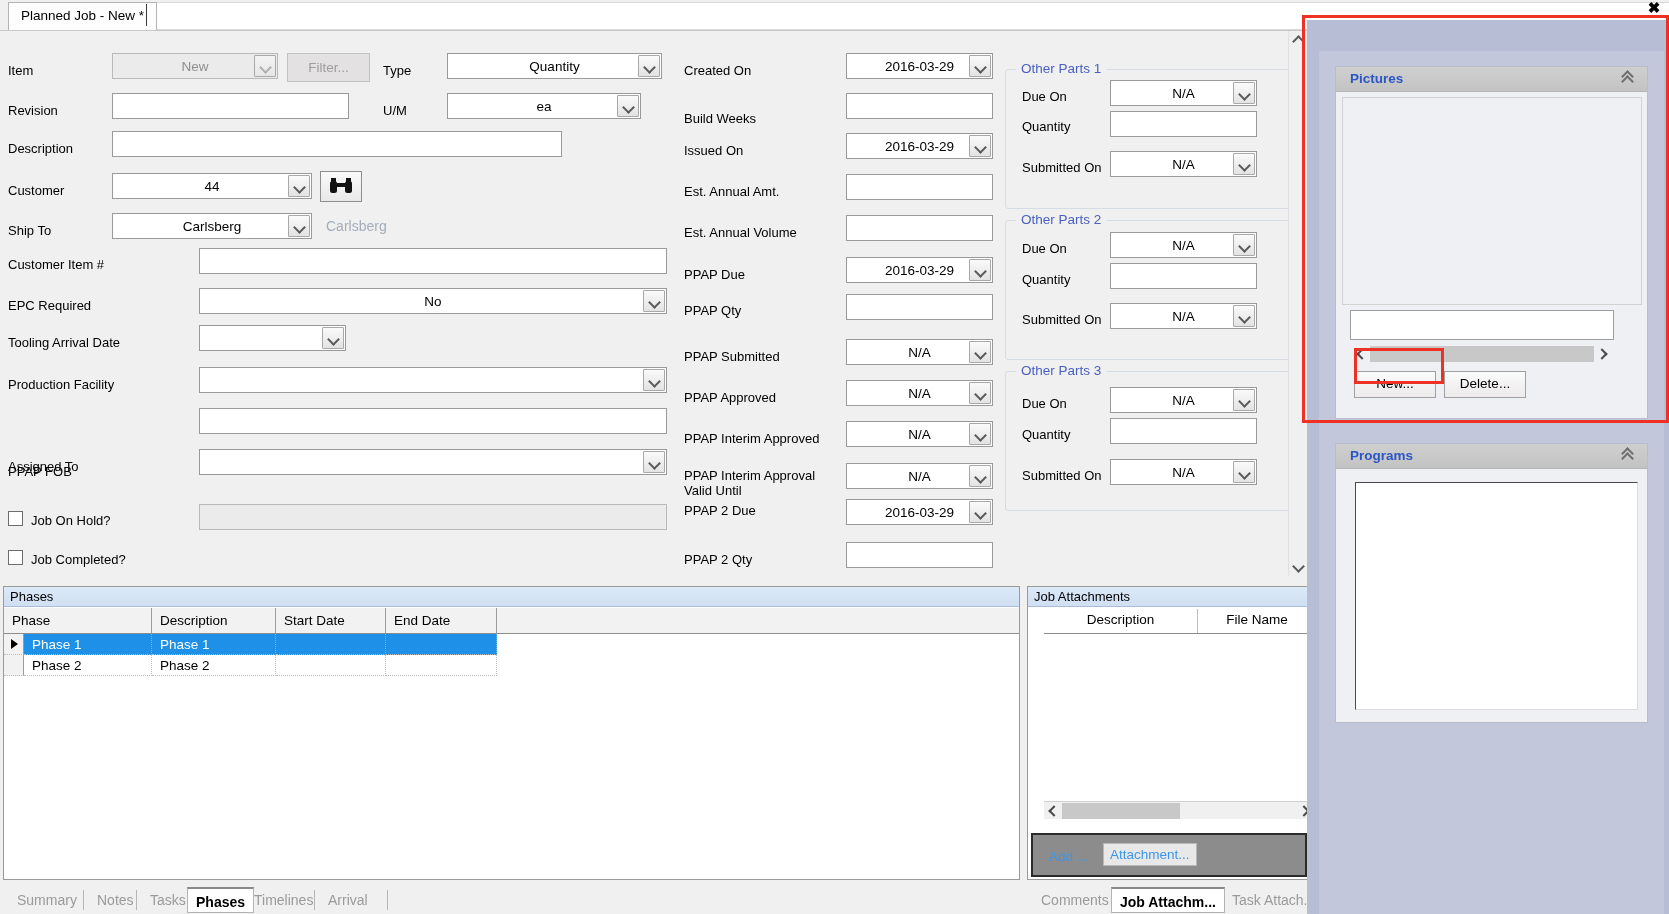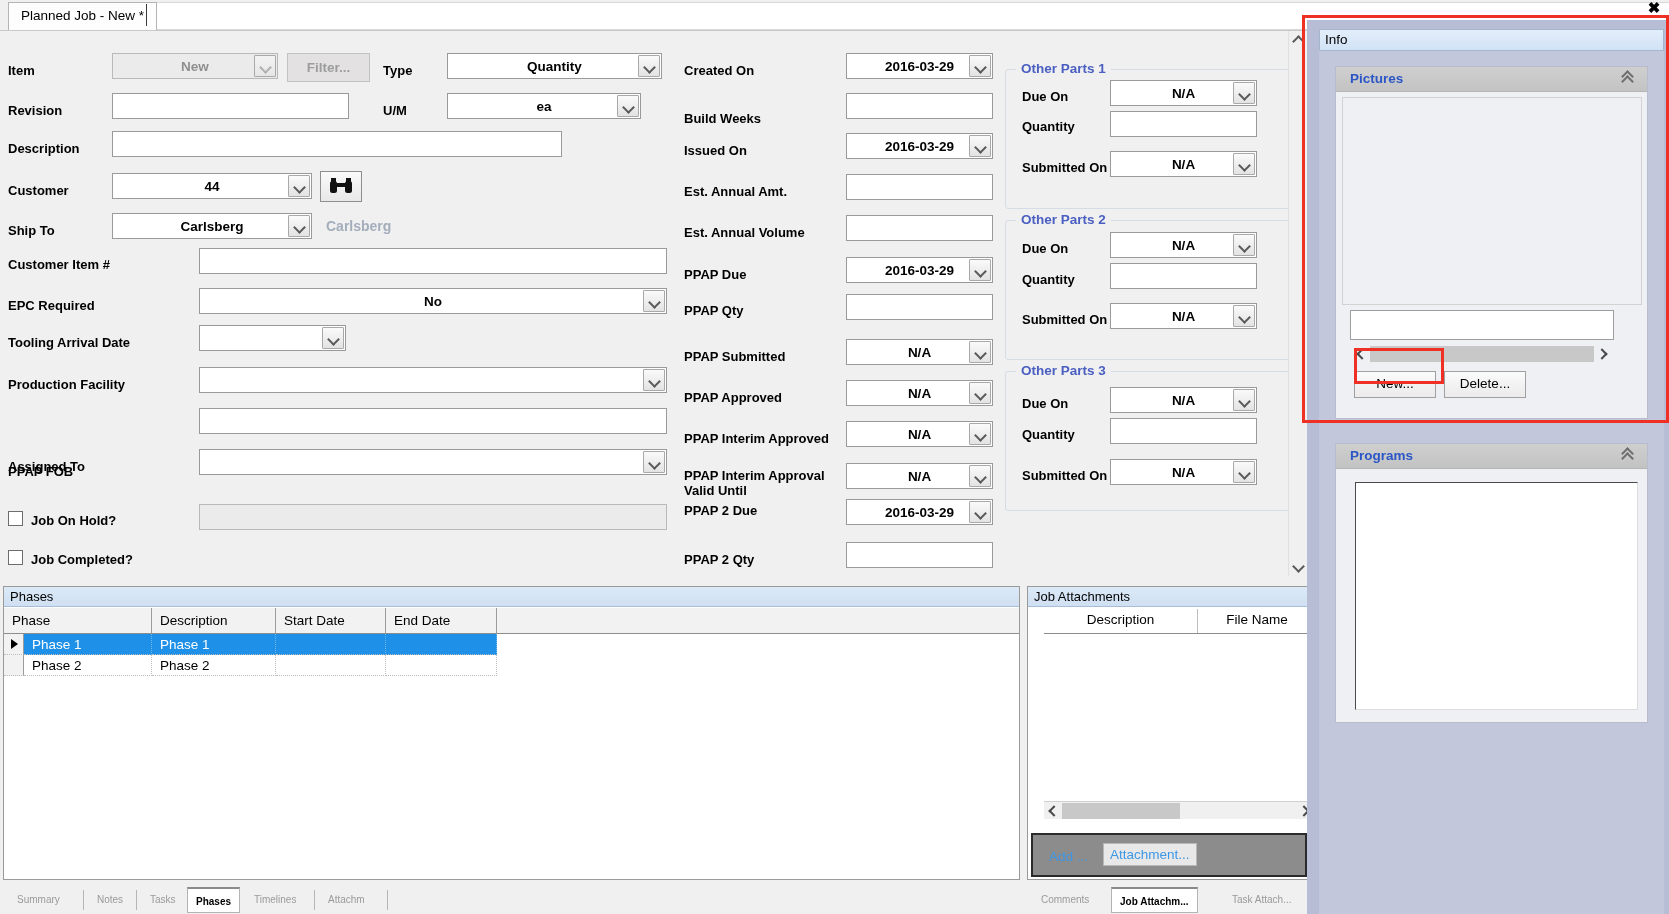--- a/index.html
+++ b/index.html
@@ -49,21 +49,20 @@
     width: 20px; height: 18px;
     font-size: 15px; font-weight: bold; line-height: 14px;
     text-align: center; color: #000; cursor: pointer;
   }
 
   
   .formpane {
     position: absolute; left: 0; top: 31px; width: 1307px; height: 545px;
     background: #f0f0f0;
     overflow: hidden;
-    font-weight: bold;
   }
   .lbl {
     position: absolute;
     font-size: 13px;
     color: #000;
     white-space: nowrap;
     line-height: 15px;
   }
   .tb {
     position: absolute;
@@ -260,21 +259,21 @@
   }
   .linkbtn.boxed { background: #e8e8e8; border: 1px solid #b8b8b8; padding: 3px 6px; }
 
   
   .btabs {
     position: absolute; left: 3px; bottom: 0; width: 1017px; height: 30px;
     background: #f0f0f0;
   }
   .btab {
     position: absolute; top: 3px; height: 26px;
-    font-size: 10px; color: #9a9a9a;
+    font-size: 14px; color: #9a9a9a;
     padding: 4px 8px 0 8px;
     line-height: 18px; white-space: nowrap; cursor: pointer;
   }
   .btab.active {
     color: #000; font-weight: bold;
     background: #fff;
     border: 1px solid #b4b4b4; border-top: 2px solid #8a8a8a;
   }
   .btab-sep { position: absolute; top: 6px; width: 1px; height: 20px; background: #b6b6b6; }
 
@@ -638,33 +637,32 @@
 
   <div class="btabs">
     <div class="btab" style="left:6px;">Summary</div>
     <div class="btab-sep" style="left:80px;"></div>
     <div class="btab" style="left:86px;">Notes</div>
     <div class="btab-sep" style="left:133px;"></div>
     <div class="btab" style="left:139px;">Tasks</div>
     <div class="btab active" style="left:184px;">Phases</div>
     <div class="btab" style="left:243px;">Timelines</div>
     <div class="btab-sep" style="left:311px;"></div>
-    <div class="btab" style="left:317px;">Attachm</div>
+    <div class="btab" style="left:317px;">Arrival</div>
     <div class="btab-sep" style="left:384px;"></div>
   </div>
 
   <div class="jtabs">
     <div class="btab" style="left:6px;">Comments</div>
     <div class="btab active" style="left:84px;">Job Attachm...</div>
     <div class="btab" style="left:197px;">Task Attach...</div>
     <div class="btab-sep" style="left:290px;"></div>
   </div>
 
   <div class="infopane">
-    <div class="info-caption">Info</div>
     <div class="info-body">
 
       <div class="section" style="left:16px; top:15px; width:313px; height:353px;">
         <div class="section-hdr">
           <div class="section-title">Pictures</div>
           <div class="collapse-ico">
             <span style="top:0;"></span>
               <span style="top:5px;"></span>
           </div>
         </div>

